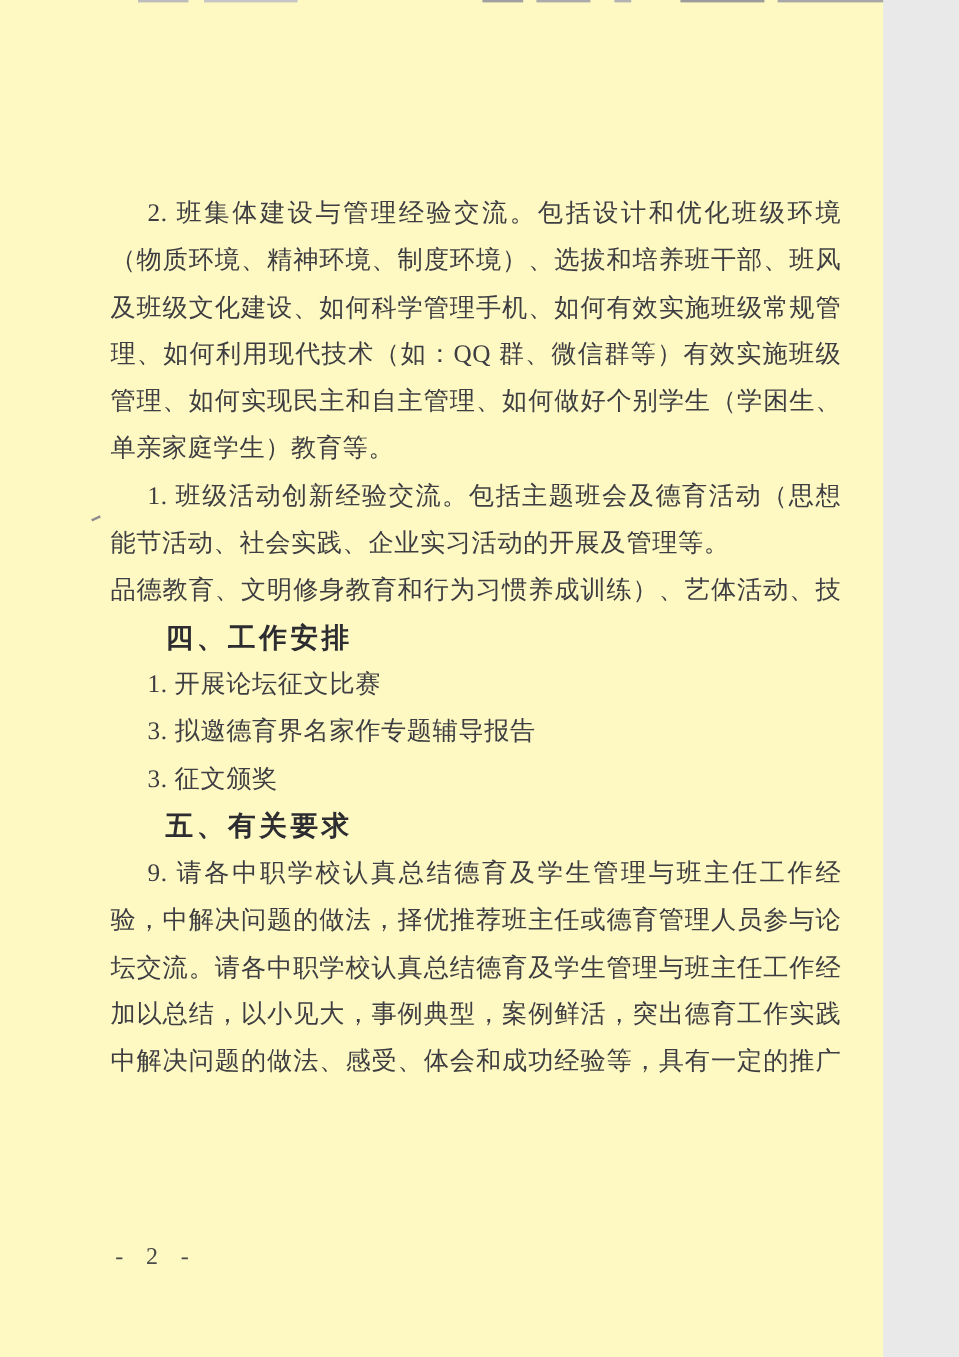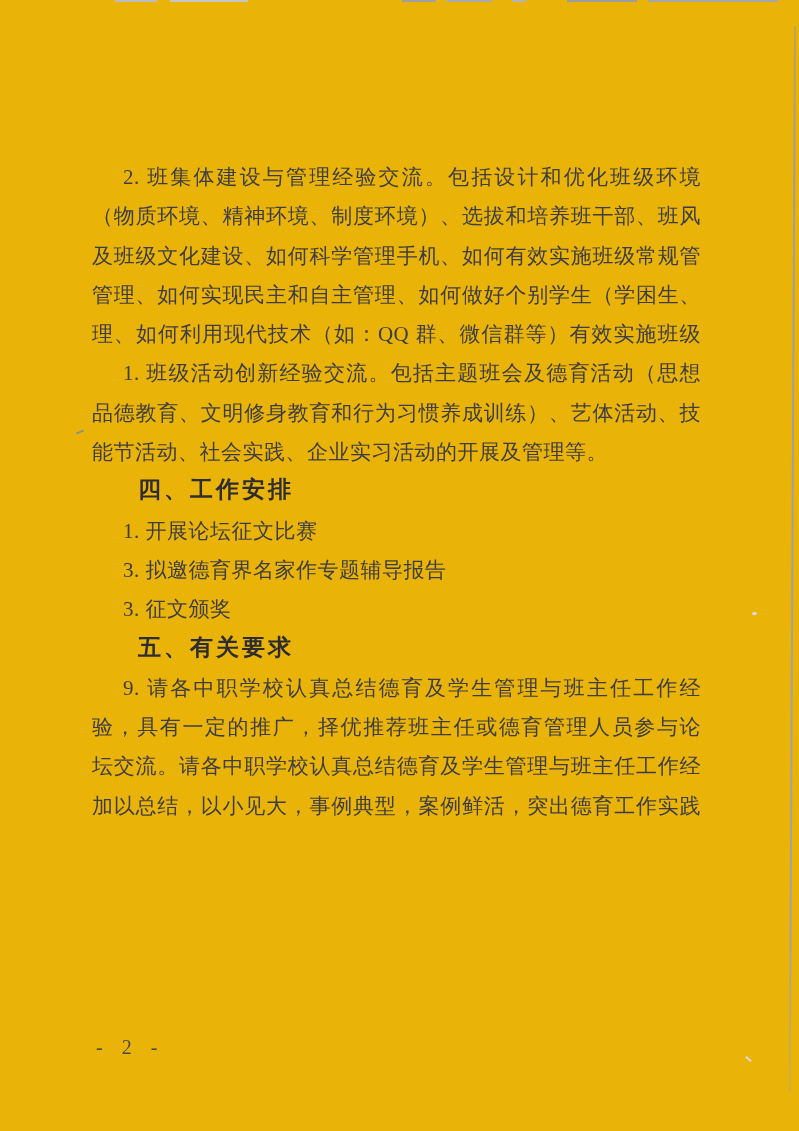--- a/index.html
+++ b/index.html
@@ -2,23 +2,23 @@
 <html lang="zh"><head>
 <meta charset="utf-8">
 <style>
   html, body {
     margin: 0;
     padding: 0;
     background: #e9e9e9;
   }
   .page {
     position: relative;
-    width: 799px;
+    width: 736px;
     height: 1131px;
-    background: #eab308;
+    background: #fef9c3;
     overflow: hidden;
     font-family: "Liberation Serif", "DejaVu Serif", serif;
     color: #3e3e42;
   }
   
   .text-block {
     position: absolute;
     left: 92px;
     top: 158px;
     width: 609px;
@@ -31,21 +31,21 @@
     white-space: nowrap;
   }
   .line.j {
     text-align: justify;
     text-align-last: justify;
     white-space: normal;
     overflow: hidden;
   }
   .line.num-indent { text-indent: 31px; }
   .line.heading {
-    font-family: Liberation Mono, monospace;
+    font-family: Liberation Sans, sans-serif;
     font-weight: 700;
     font-size: 23px;
     letter-spacing: 3px;
     color: #2d2d31;
     text-indent: 46px;
   }
   
   .page-number {
     position: absolute;
     left: 96px;
@@ -96,37 +96,39 @@
   <div class="artifact tick-left"></div>
   <div class="artifact ink-dot"></div>
   <div class="artifact smudge-1"></div>
   <div class="artifact smudge-2"></div>
 
   <div class="text-block">
 
     <div class="line j num-indent">2. 班集体建设与管理经验交流。包括设计和优化班级环境</div>
     <div class="line j">（物质环境、精神环境、制度环境）、选拔和培养班干部、班风</div>
     <div class="line j">及班级文化建设、如何科学管理手机、如何有效实施班级常规管</div>
+    <div class="line j">理、如何利用现代技术（如：QQ 群、微信群等）有效实施班级</div>
     <div class="line j">管理、如何实现民主和自主管理、如何做好个别学生（学困生、</div>
-    <div class="line j">理、如何利用现代技术（如：QQ 群、微信群等）有效实施班级</div>
+    <div class="line">单亲家庭学生）教育等。</div>
 
     <div class="line j num-indent">1. 班级活动创新经验交流。包括主题班会及德育活动（思想</div>
+    <div class="line">能节活动、社会实践、企业实习活动的开展及管理等。</div>
     <div class="line j">品德教育、文明修身教育和行为习惯养成训练）、艺体活动、技</div>
-    <div class="line">能节活动、社会实践、企业实习活动的开展及管理等。</div>
 
     <div class="line heading">四、工作安排</div>
 
     <div class="line num-indent">1. 开展论坛征文比赛</div>
     <div class="line num-indent">3. 拟邀德育界名家作专题辅导报告</div>
     <div class="line num-indent">3. 征文颁奖</div>
 
     <div class="line heading">五、有关要求</div>
 
     <div class="line j num-indent">9. 请各中职学校认真总结德育及学生管理与班主任工作经</div>
-    <div class="line j">验，具有一定的推广，择优推荐班主任或德育管理人员参与论</div>
+    <div class="line j">验，中解决问题的做法，择优推荐班主任或德育管理人员参与论</div>
     <div class="line j">坛交流。请各中职学校认真总结德育及学生管理与班主任工作经</div>
     <div class="line j">加以总结，以小见大，事例典型，案例鲜活，突出德育工作实践</div>
+    <div class="line j">中解决问题的做法、感受、体会和成功经验等，具有一定的推广</div>
 
   </div>
 
   <div class="page-number">- 2 -</div>
 
 </div>
 
 </body></html>

